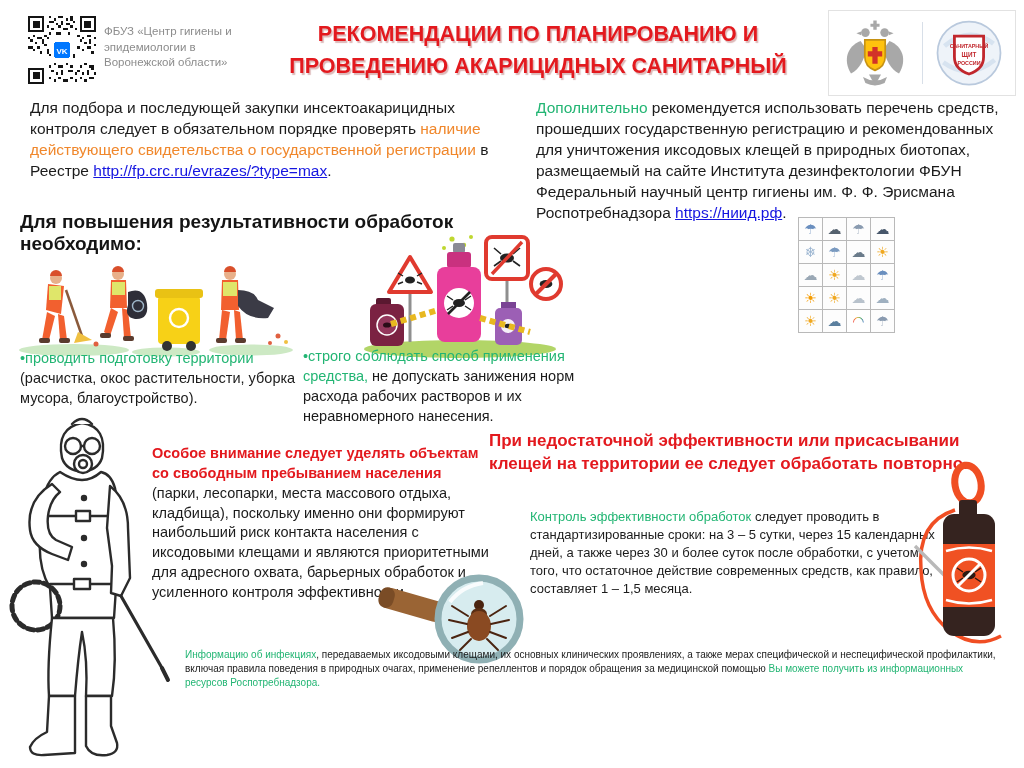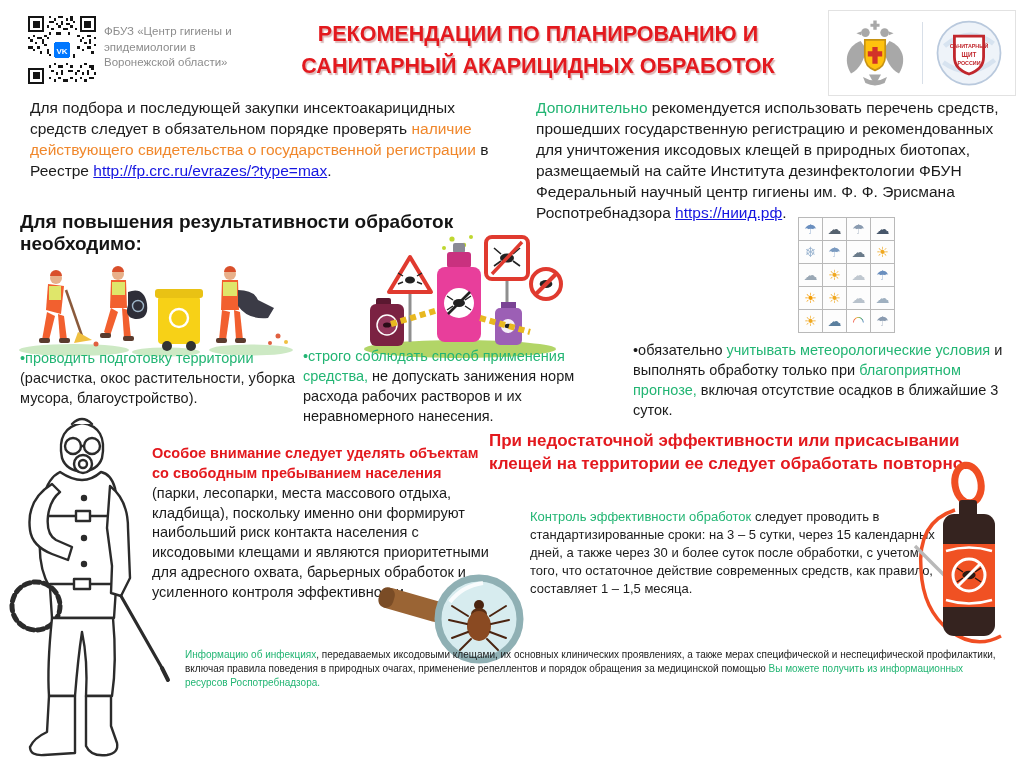--- a/index.html
+++ b/index.html
@@ -71,21 +71,21 @@
       </g>
       <rect x="11" y="11" width="7" height="7" rx="1.6" fill="#0077FF"></rect>
       <text x="14.5" y="16.1" font-size="3.4" fill="#fff" text-anchor="middle" font-weight="bold" font-family="Liberation Sans,sans-serif">VK</text>
     </svg>
   </div>
 
   <div class="org">ФБУЗ «Центр гигиены и эпидемиологии в Воронежской области»</div>
 
   <div class="title">
     <span>РЕКОМЕНДАЦИИ ПО ПЛАНИРОВАНИЮ И</span><br>
-    <span>САНИТАРНЫЙ АКАРИЦИДНЫХ ОБРАБОТОК</span>
+    <span>ПРОВЕДЕНИЮ АКАРИЦИДНЫХ САНИТАРНЫЙ</span>
   </div>
 
   <div class="logobox">
     <div class="half">
       <svg viewBox="0 0 60 60" width="72" height="72">
         <g fill="#a8a8a8">
           <path d="M18 20 C7 24 3 36 10 47 C17 44 21 35 23 27 Z"></path>
           <path d="M42 20 C53 24 57 36 50 47 C43 44 39 35 37 27 Z"></path>
           <circle cx="22" cy="13" r="3.6"></circle>
           <circle cx="38" cy="13" r="3.6"></circle>
@@ -107,21 +107,21 @@
         <path d="M8 38 Q30 54 52 36" stroke="#d7e3f0" stroke-width="4" fill="none"></path>
         <path d="M17.5 15.5 h25 v18 q0 10.5 -12.5 14.5 q-12.5 -4 -12.5 -14.5 z" fill="#ffffff" stroke="#C1272D" stroke-width="2.4"></path>
         <text x="30" y="26" font-size="4.6" fill="#C1272D" text-anchor="middle" font-weight="bold" font-family="Liberation Sans,sans-serif">САНИТАРНЫЙ</text>
         <text x="30" y="33" font-size="5.4" fill="#C1272D" text-anchor="middle" font-weight="bold" font-family="Liberation Sans,sans-serif">ЩИТ</text>
         <text x="30" y="40" font-size="4.6" fill="#C1272D" text-anchor="middle" font-weight="bold" font-family="Liberation Sans,sans-serif">РОССИИ</text>
       </svg>
     </div>
   </div>
 
   <div class="para p-left">
-    <span>Для подбора и последующей закупки инсектоакарицидных средств следует в обязательном порядке проверять </span><span class="orange">наличие действующего свидетельства о государственной регистрации</span><span> в Реестре </span><span class="link">http://fp.crc.ru/evrazes/?type=max</span><span>.</span>
+    <span>Для подбора и последующей закупки инсектоакарицидных контроля следует в обязательном порядке проверять </span><span class="orange">наличие действующего свидетельства о государственной регистрации</span><span> в Реестре </span><span class="link">http://fp.crc.ru/evrazes/?type=max</span><span>.</span>
   </div>
 
   <div class="para p-right">
     <span class="green">Дополнительно</span><span> рекомендуется использовать перечень средств, прошедших государственную регистрацию и рекомендованных для уничтожения иксодовых клещей в природных биотопах, размещаемый на сайте Института дезинфектологии ФБУН Федеральный научный центр гигиены им. Ф. Ф. Эрисмана Роспотребнадзора </span><span class="link">https://ниид.рф</span><span>.</span>
   </div>
 
   <div class="sect-head">Для повышения результативности обработок необходимо:</div>
 
   <div class="ill-workers">
     <svg viewBox="0 0 278 122" width="278" height="122">
@@ -288,23 +288,20 @@
       <div class="wcell" style="color: rgb(138, 155, 176);">
         <span>☂</span>
       </div>
     </div>
 
   <div class="bullet b1">
     <span class="green">•проводить подготовку территории</span><span> (расчистка, окос растительности, уборка мусора, благоустройство).</span>
   </div>
   <div class="bullet b2">
     <span class="green">•строго соблюдать способ применения средства,</span><span> не допускать занижения норм расхода рабочих растворов и их неравномерного нанесения.</span>
-  </div>
-  <div class="bullet b3">
-    <span>•обязательно </span><span class="green">учитывать метеорологические условия</span><span> и выполнять обработку только при </span><span class="green">благоприятном прогнозе,</span><span> включая отсутствие осадков в ближайшие 3 суток.</span>
   </div>
 
   <div class="ill-suit">
     <svg viewBox="0 0 178 352" width="178" height="352">
       <g fill="#ffffff" stroke="#2b2b2b" stroke-width="2.4" stroke-linejoin="round" stroke-linecap="round">
         <path d="M68 42 Q62 12 88 7 Q114 11 108 42 Q104 54 88 56 Q72 54 68 42 z"></path>
         <path d="M78 8 Q88 -2 98 8"></path>
         <circle cx="79" cy="30" r="8"></circle>
         <circle cx="98" cy="30" r="8"></circle>
         <line x1="87" y1="30" x2="90" y2="30"></line>

